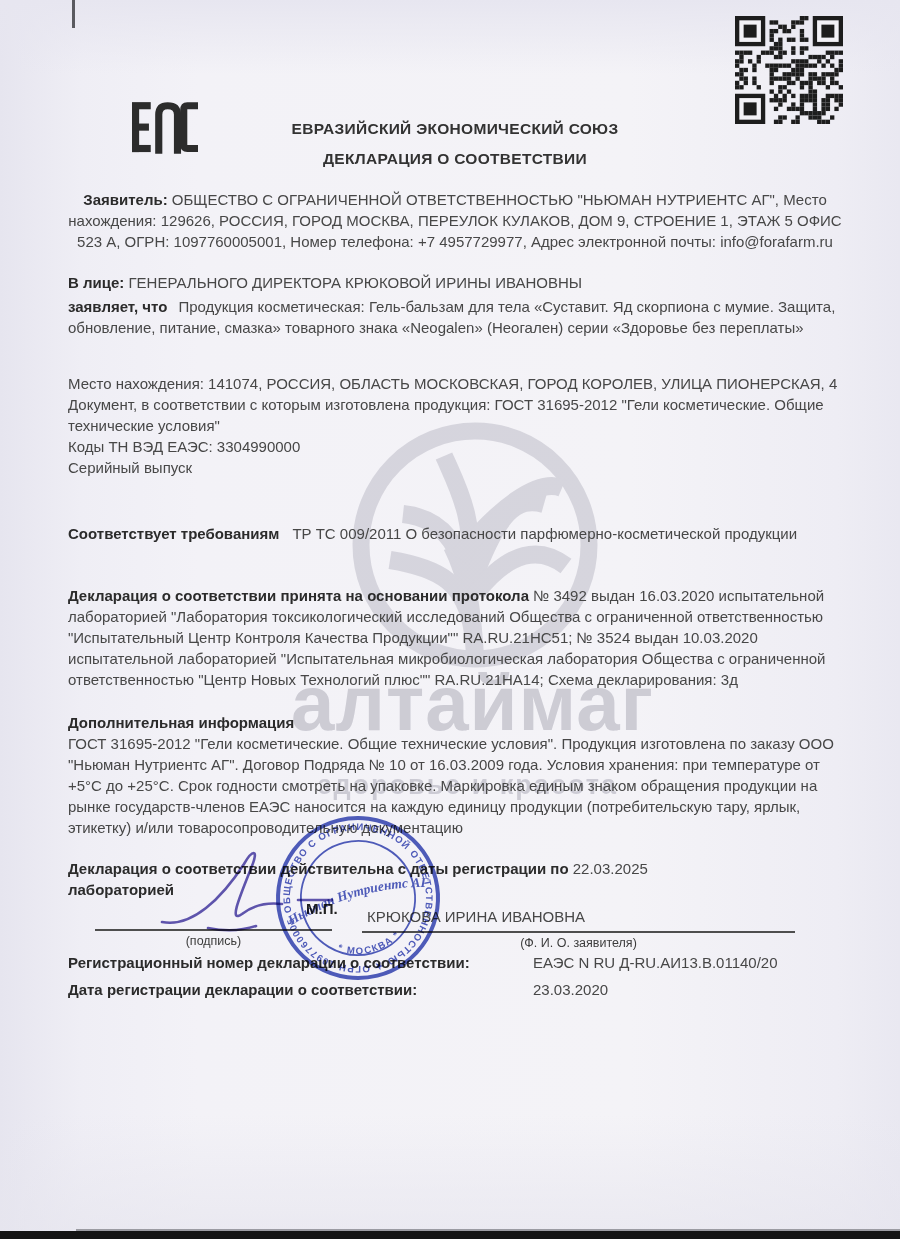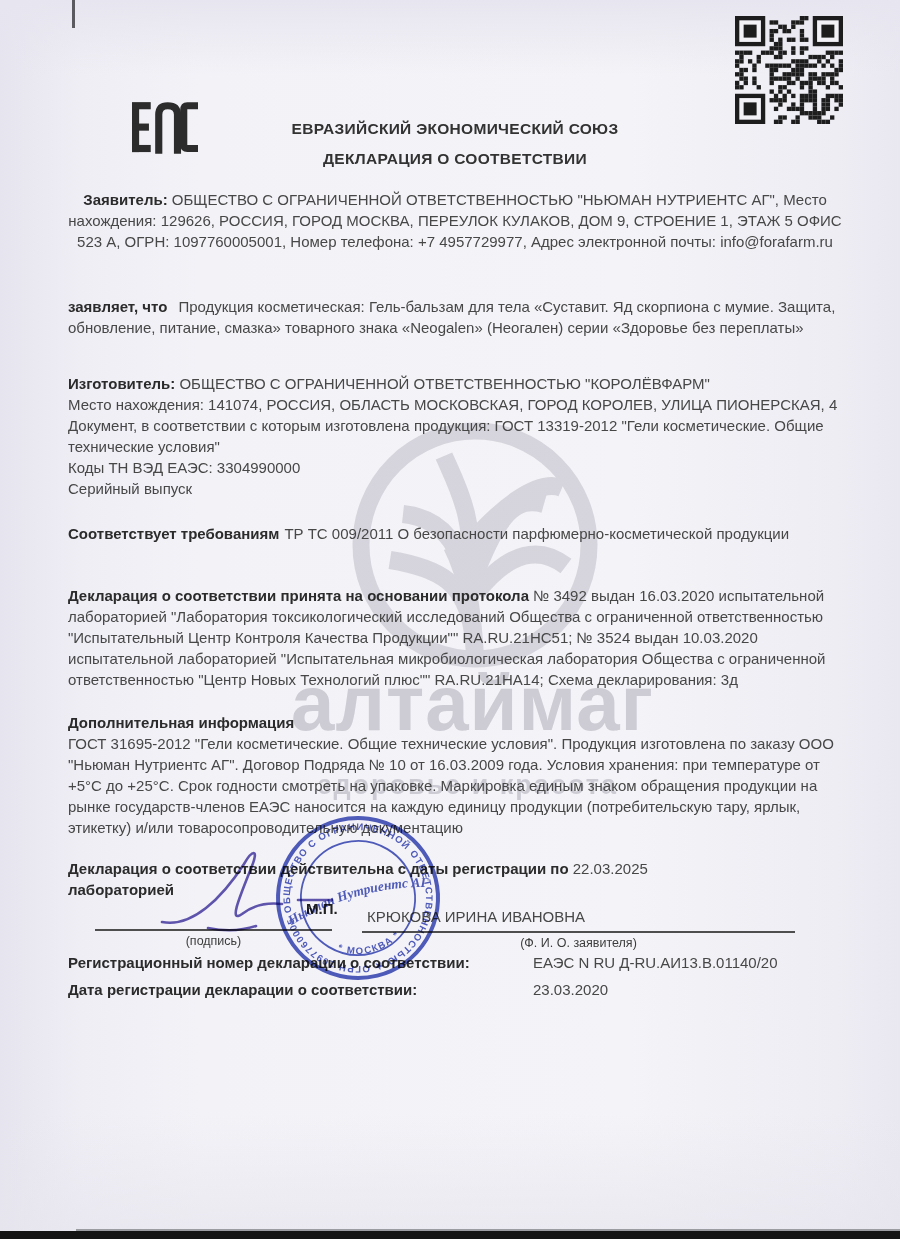--- a/index.html
+++ b/index.html
@@ -9,21 +9,21 @@
     background:
       linear-gradient(90deg,#e6e5ef 0%,#efeef5 9%,#f3f2f7 22%,#f4f3f7 70%,#eeedf4 93%,#e9e8f1 100%);
   }
   .page::after{
     content:"";position:absolute;inset:0;pointer-events:none;
     background:linear-gradient(180deg,#e7e6f0 0%,rgba(244,243,247,0) 6%,rgba(244,243,247,0) 90%,rgba(230,229,238,.7) 100%);
   }
   .para{position:absolute;left:68px;width:774px;font-size:15px;line-height:21px;color:#474747;z-index:2;}
   .b{font-weight:bold;color:#2b2b2b;}
   .gap1{margin-right:11px;}
-  .gap2{margin-right:5px;}
+  .gap2{margin-right:13px;}
   .hdr{position:absolute;left:68px;width:774px;text-align:center;font-weight:bold;
        font-size:15.5px;color:#323232;letter-spacing:.3px;z-index:2;}
   .caption{position:absolute;text-align:center;font-size:12.5px;color:#3c3c3c;z-index:2;}
   .sline{position:absolute;border-top:2px solid #4e4e4e;z-index:2;}
   .regval{position:absolute;left:533px;font-size:15px;color:#474747;z-index:2;}
   .reglab{position:absolute;left:68px;font-size:15px;font-weight:bold;color:#2b2b2b;z-index:2;}
   .wm{position:absolute;z-index:0;pointer-events:none;}
   .wm-brand{left:291px;top:668px;font-size:78px;font-weight:bold;color:#c9c8d1;
             letter-spacing:1px;line-height:70px;opacity:.9;}
   .wm-tag{left:318px;top:770px;font-size:27px;font-weight:bold;color:#c6c5cf;letter-spacing:2px;opacity:.85;}
@@ -297,32 +297,32 @@
   <div class="wm wm-tag">здоровье и красота</div>
 
   <div class="hdr" style="top:150px;">ДЕКЛАРАЦИЯ О СООТВЕТСТВИИ</div>
   <div class="hdr" style="top:120px;">ЕВРАЗИЙСКИЙ ЭКОНОМИЧЕСКИЙ СОЮЗ</div>
 
   <div class="para" style="top:189px;text-align:center;">
     <span class="b">Заявитель:</span>
     <span>ОБЩЕСТВО С ОГРАНИЧЕННОЙ ОТВЕТСТВЕННОСТЬЮ "НЬЮМАН НУТРИЕНТС АГ", Место нахождения: 129626, РОССИЯ, ГОРОД МОСКВА, ПЕРЕУЛОК КУЛАКОВ, ДОМ 9, СТРОЕНИЕ 1, ЭТАЖ 5 ОФИС 523 А, ОГРН: 1097760005001, Номер телефона: +7 4957729977, Адрес электронной почты: info@forafarm.ru</span>
   </div>
 
+  <div class="para" style="top:272px;">
+    <span class="b">В лице:</span>
+    <span>ГЕНЕРАЛЬНОГО ДИРЕКТОРА КРЮКОВОЙ ИРИНЫ ИВАНОВНЫ</span>
+  </div>
 
   <div class="para" style="top:296px;">
     <span class="b gap1">заявляет, что</span><span>Продукция косметическая: Гель-бальзам для тела «Суставит. Яд скорпиона с мумие. Защита, обновление, питание, смазка» товарного знака «Neogalen» (Неогален)  серии «Здоровье без переплаты»</span>
   </div>
 
   <div class="para" style="top:373px;">
-    <div>
-      <span class="b">Изготовитель:</span>
-      <span>ОБЩЕСТВО С ОГРАНИЧЕННОЙ ОТВЕТСТВЕННОСТЬЮ "КОРОЛЁВФАРМ"</span>
-    </div>
     <div>Место нахождения: 141074, РОССИЯ, ОБЛАСТЬ МОСКОВСКАЯ, ГОРОД КОРОЛЕВ, УЛИЦА ПИОНЕРСКАЯ, 4</div>
-    <div>Документ, в соответствии с которым изготовлена продукция: ГОСТ 13319-2012 "Гели косметические. Общие технические условия"</div>
+    <div>Документ, в соответствии с которым изготовлена продукция: ГОСТ 31695-2012 "Гели косметические. Общие технические условия"</div>
     <div>Коды ТН ВЭД ЕАЭС: 3304990000</div>
     <div>Серийный выпуск</div>
   </div>
 
   <div class="para" style="top:523px;">
     <span class="b gap2">Соответствует требованиям</span><span>ТР ТС 009/2011 О безопасности парфюмерно-косметической продукции</span>
   </div>
 
   <div class="para" style="top:585px;">
     <span class="b">Декларация о соответствии принята на основании протокола</span>

